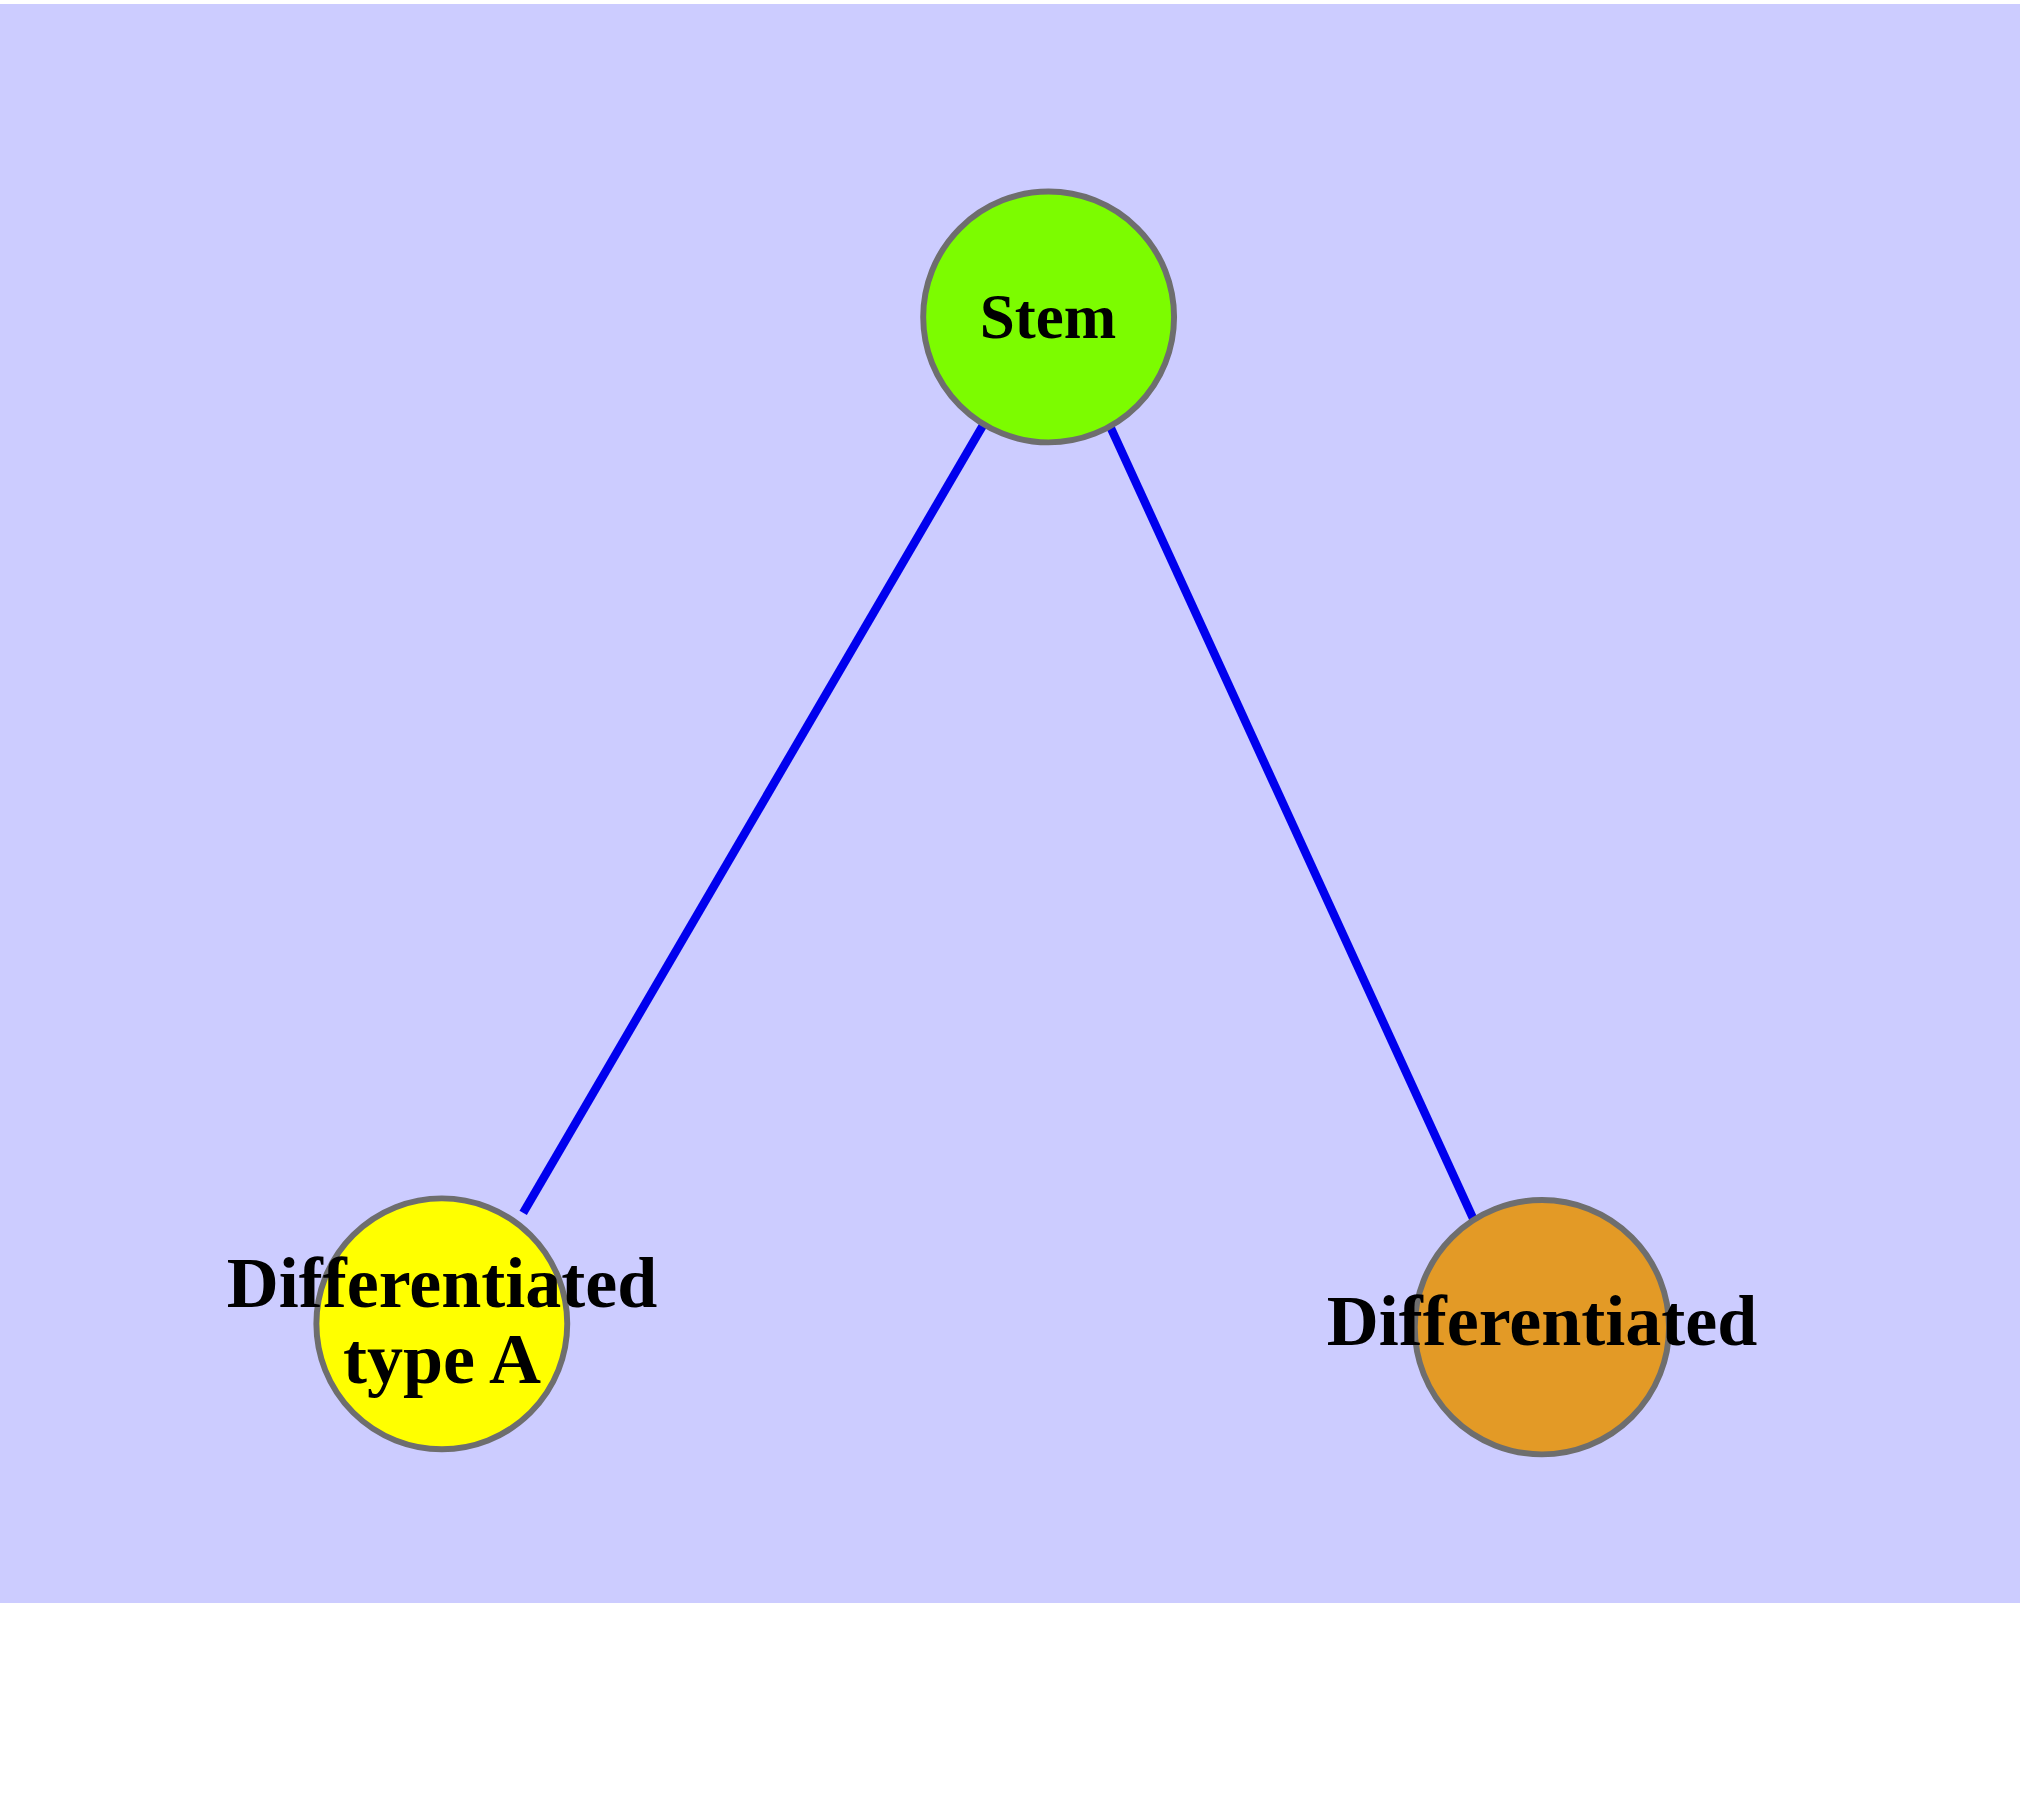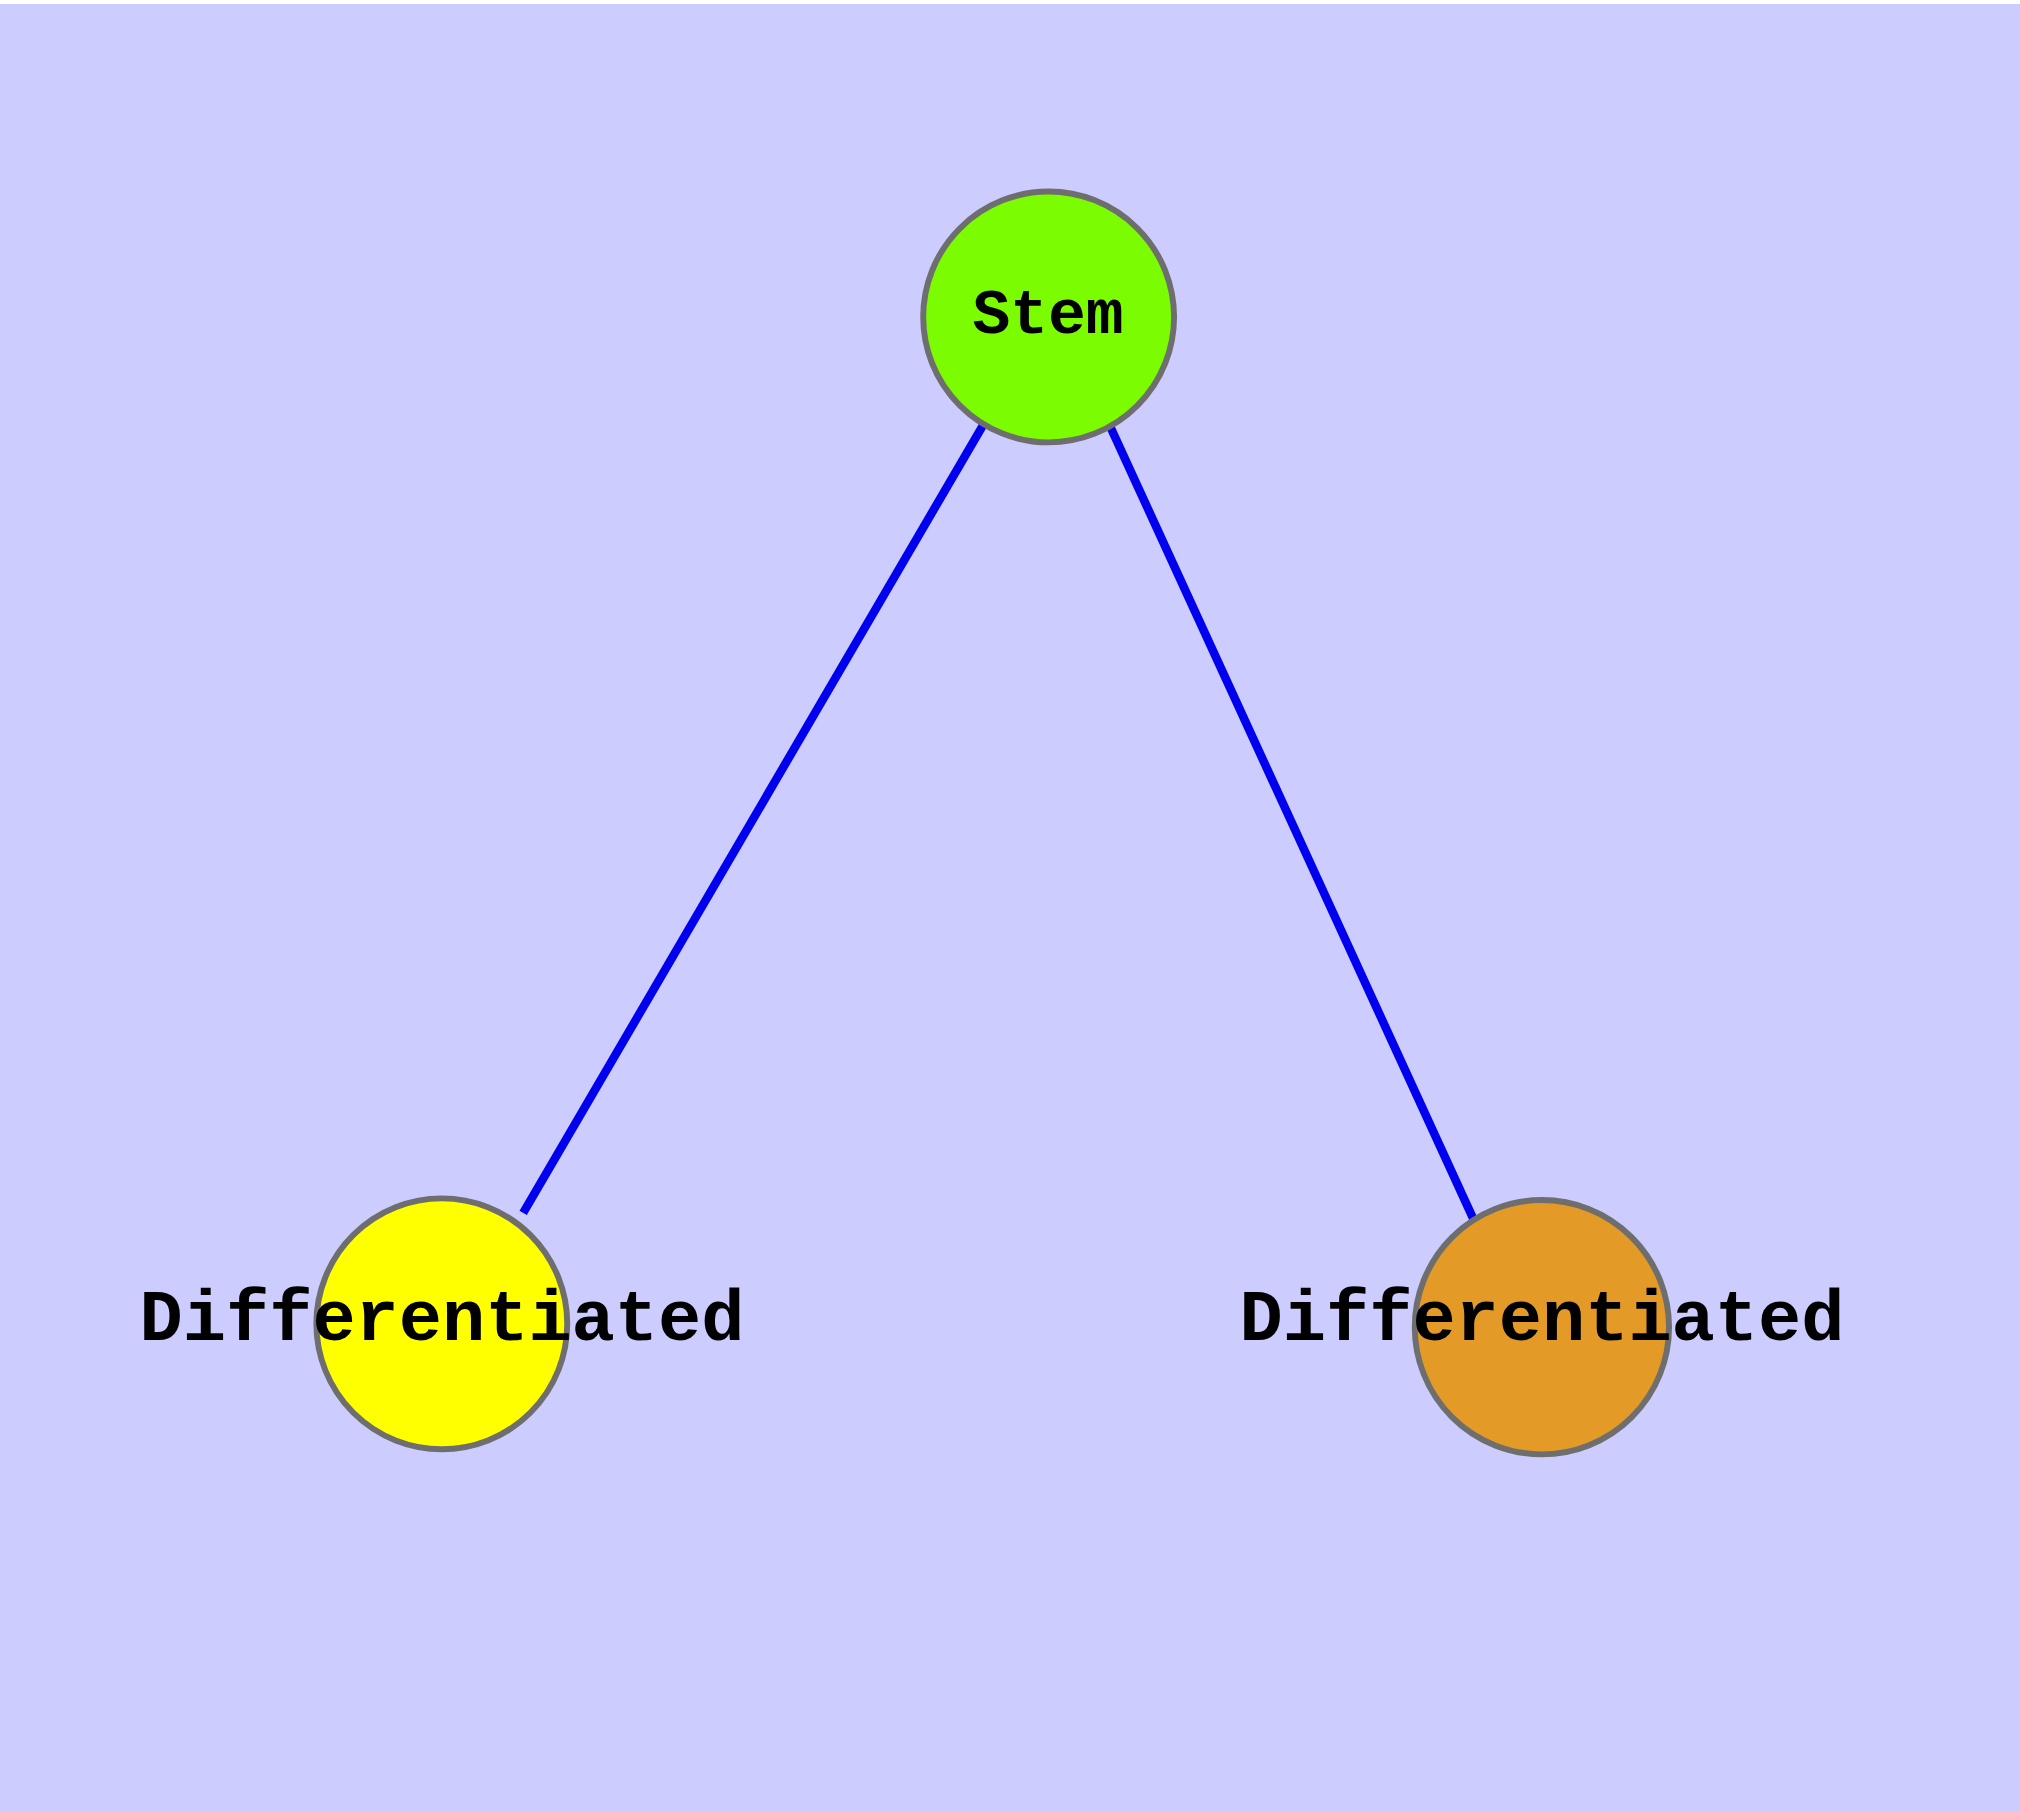--- a/index.html
+++ b/index.html
@@ -3,24 +3,24 @@
 <meta charset="utf-8">
 <style>
   html, body {
     margin: 0;
     padding: 0;
     background: #ffffff;
   }
   #canvas {
     position: relative;
     width: 2021px;
-    height: 1812px;
+    height: 1603px;
     background: #ccccff;
     overflow: hidden;
-    font-family: Liberation Mono, monospace;
+    font-family: Liberation Serif, serif;
   }
   #top-strip {
     position: absolute;
     left: 0;
     top: 0;
     width: 2021px;
     height: 4.2px;
     background: #ffffff;
   }
   #graph-svg {
@@ -62,18 +62,18 @@
     </g>
     <g>
       <circle cx="521" cy="1562" r="148" fill="#ffff00" stroke="#6e6e6e" stroke-width="7"></circle>
       <circle cx="1819" cy="1566" r="150" fill="#e39a26" stroke="#6e6e6e" stroke-width="7"></circle>
       <circle cx="1237" cy="374" r="148" fill="#7cfc00" stroke="#6e6e6e" stroke-width="7"></circle>
     </g>
   </svg>
 
   <div class="node-label" id="label-stem" style="left:1048px; top:317px;">Stem</div>
 
-  <div class="node-label" id="label-type-a" style="left:442px; top:1322px;"><span>Differentiated</span><br></div>
+  <div class="node-label" id="label-type-a" style="left:442px; top:1322px;"><span>Differentiated</span><br><span>type A</span></div>
 
   <div class="node-label" id="label-type-b" style="left:1542px; top:1322px;"><span>Differentiated</span><br></div>
 
 </div>
 
 
 </body></html>

